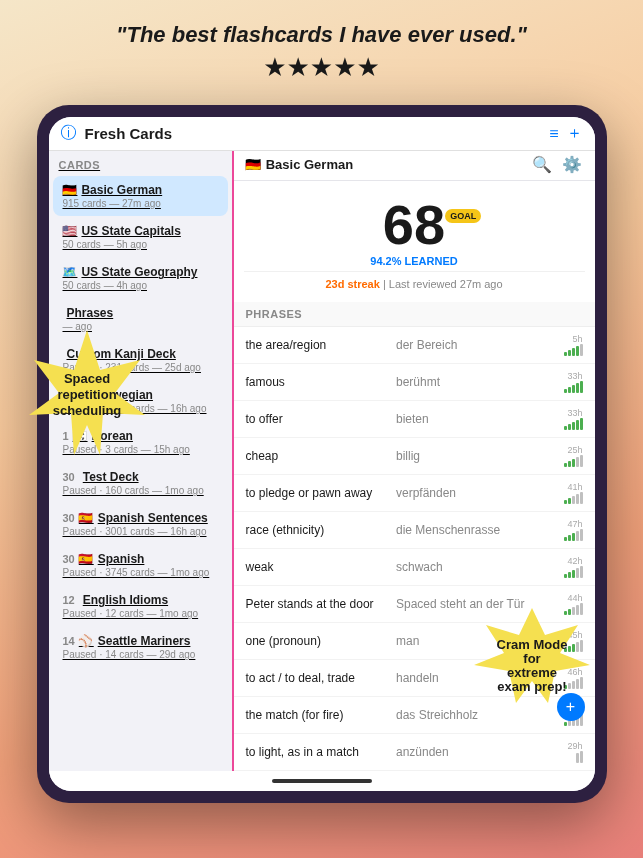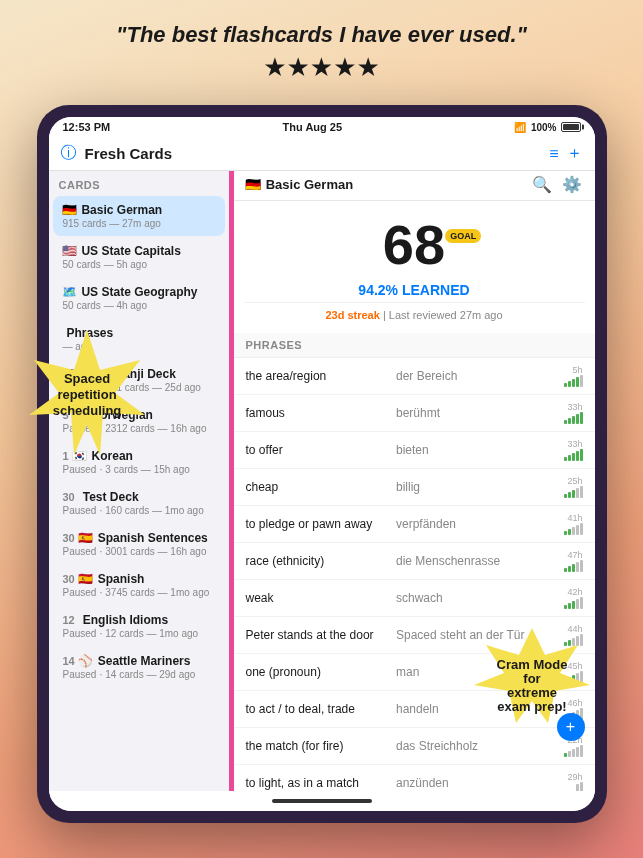--- a/index.html
+++ b/index.html
@@ -146,23 +146,24 @@
     .content-area {
       display: flex;
       height: 620px;
       overflow: hidden;
     }
 
     
     .sidebar {
       width: 185px;
       background: #f2f2f7;
-      border-right: 5px solid #ec4899;
+      border-right: 2px solid #ec4899;
       overflow-y: auto;
       flex-shrink: 0;
+      text-decoration: underline;
     }
     .sidebar-header {
       padding: 8px 10px 4px;
       font-size: 11px;
       font-weight: 600;
       color: #888;
       text-transform: uppercase;
       letter-spacing: 0.5px;
     }
     .deck-item {
@@ -224,23 +225,23 @@
     }
     .reviewed-label {
       font-size: 11px;
       font-weight: 700;
       color: #888;
       letter-spacing: 1px;
       margin-top: 4px;
       text-transform: uppercase;
     }
     .learned-pct {
-      font-size: 14px;
+      font-size: 11px;
       color: #007aff;
-      margin-top: 9px;
+      margin-top: 2px;
       font-weight: 600;
     }
     .streak-bar {
       font-size: 11px;
       color: #888;
       border-top: 1px solid #f0f0f0;
       padding: 6px 0 4px;
       margin-top: 4px;
     }
     .streak-num {
@@ -325,31 +326,20 @@
 <body>
 
 <div class="quote-section">
   <div class="quote-text">"The best flashcards I have ever used."</div>
   <div class="stars">★★★★★</div>
 </div>
 
 <div class="device-frame">
   <div class="device-screen">
 
-    <div class="status-bar">
-      <span>12:53 PM</span>
-      <span>Thu Aug 25</span>
-      <div class="status-right">
-        <span>📶</span>
-        <span>100%</span>
-        <div class="battery-icon">
-          <div class="battery-fill"></div>
-        </div>
-      </div>
-    </div>
 
     <div class="app-header">
       <span class="header-icon">ⓘ</span>
       <span class="app-title">Fresh Cards</span>
       <span class="header-icon">≡</span>
       <span class="header-icon">＋</span>
     </div>
 
     <div class="content-area">
 

